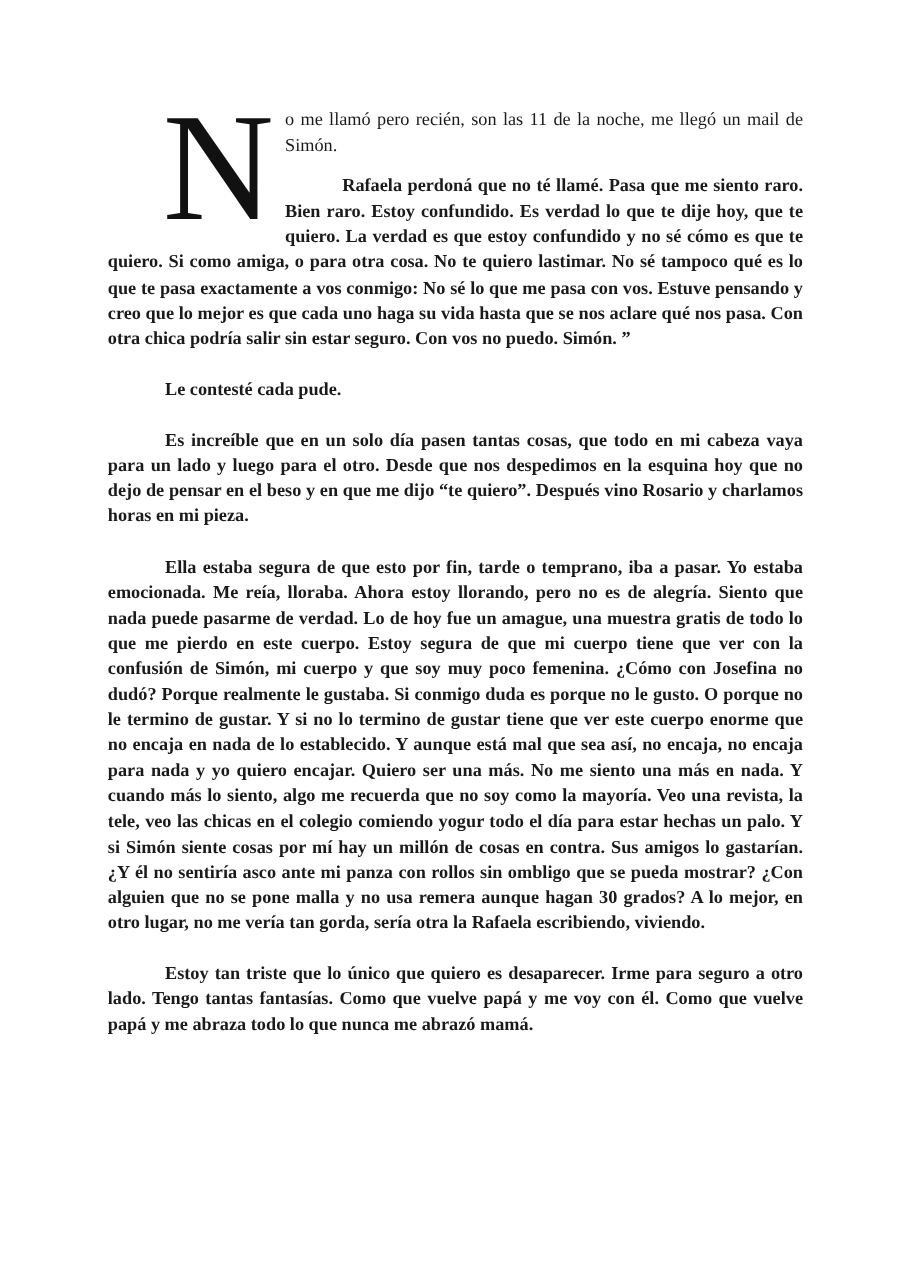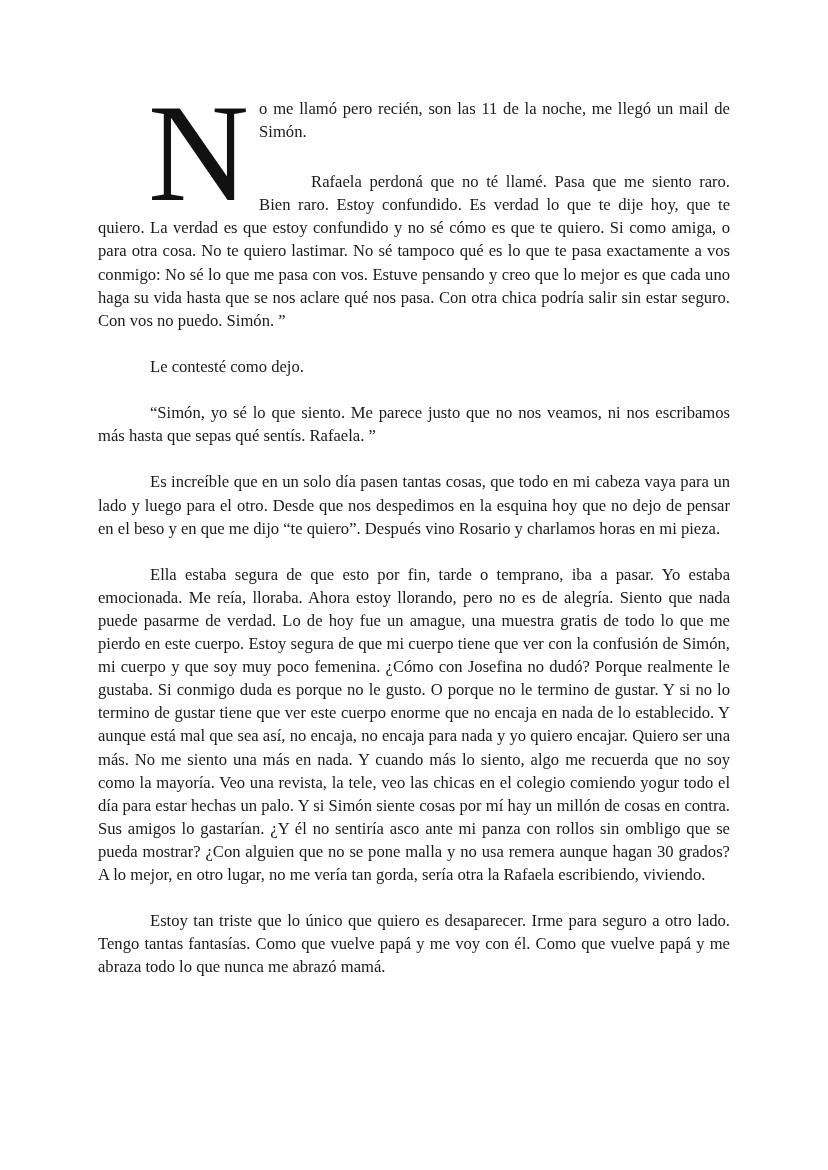--- a/index.html
+++ b/index.html
@@ -22,30 +22,29 @@
       font-size: 140px;
       line-height: 100px;
       height: 104px;
       margin-left: 50px;
       margin-right: 10px;
       margin-top: 6px;
       padding-bottom: 4px;
       color: #111;
     }
     .p { margin: 0 0 23.1px 0; }
-    .indent { text-indent: 52px; }
-    .first-line-gap { margin-bottom: 27px; }
+    .indent { text-indent: 52px; font-weight: bold; }
+    .first-line-gap { margin-bottom: 14px; }
   </style>
 </head>
 <body>
 
 <div class="page">
   <div class="dropcap-wrap">
     <span class="dropcap">N</span>
     <p class="p first-line-gap">o me llamó pero recién, son las 11 de la noche, me llegó un mail de  Simón.</p>
     <p class="p indent">Rafaela perdoná que no té llamé. Pasa que me siento raro. Bien raro. Estoy confundido. Es verdad lo que te dije hoy, que te quiero. La verdad es que estoy confundido y no sé cómo es que te quiero. Si como amiga, o para otra cosa. No te quiero lastimar. No sé tampoco qué es lo que te pasa exactamente a vos conmigo: No sé lo que me pasa con vos. Estuve pensando y creo que lo mejor es que cada uno haga su vida hasta que se nos aclare qué nos pasa. Con otra chica podría salir sin estar seguro. Con vos no puedo. Simón. ”</p>
   </div>
-  <p class="p indent">Le contesté como dejo.</p>
-  <p class="p indent">“Simón, yo sé lo que siento. Me parece justo que no nos veamos, ni nos escribamos más hasta que sepas qué sentís. Rafaela. ”</p>
+  <p class="p indent">Le contesté cada pude.</p>
   <p class="p indent">Es increíble que en un solo día pasen tantas cosas, que todo en mi cabeza vaya para un lado y luego para el otro. Desde que nos despedimos en la esquina hoy que no dejo de pensar en el beso y en que me dijo “te quiero”. Después vino Rosario y charlamos horas en mi pieza.</p>
   <p class="p indent">Ella estaba segura de que esto por fin, tarde o temprano, iba a pasar. Yo estaba emocionada. Me reía, lloraba. Ahora estoy llorando, pero no es de alegría. Siento que nada puede pasarme de verdad. Lo de hoy fue un amague, una muestra gratis de todo lo que me pierdo en este cuerpo. Estoy segura de que mi cuerpo tiene que ver con la confusión de Simón, mi cuerpo y que soy muy poco femenina. ¿Cómo con Josefina no dudó? Porque realmente le gustaba. Si conmigo duda es porque no le gusto. O porque no le termino de gustar. Y si no lo termino de gustar tiene que ver este cuerpo enorme que no encaja en nada de lo establecido. Y aunque está mal que sea así, no encaja, no encaja para nada y yo quiero encajar. Quiero ser una más. No me siento una más en nada. Y cuando más lo siento, algo me recuerda que no soy como la mayoría. Veo una revista, la tele, veo las chicas en el colegio comiendo yogur todo el día para estar hechas un palo. Y si Simón siente cosas por mí hay un millón de cosas en contra. Sus amigos lo gastarían. ¿Y él no sentiría asco ante mi panza con rollos sin ombligo que se pueda mostrar? ¿Con alguien que no se pone malla y no usa remera aunque hagan 30 grados? A lo mejor, en otro lugar, no me vería tan gorda, sería otra la Rafaela escribiendo, viviendo.</p>
   <p class="p indent">Estoy tan triste que lo único que quiero es desaparecer. Irme para seguro a otro lado. Tengo tantas fantasías. Como que vuelve papá y me voy con él. Como que vuelve papá y me abraza todo lo que nunca me abrazó mamá.</p>
 </div>
 
 </body></html>

